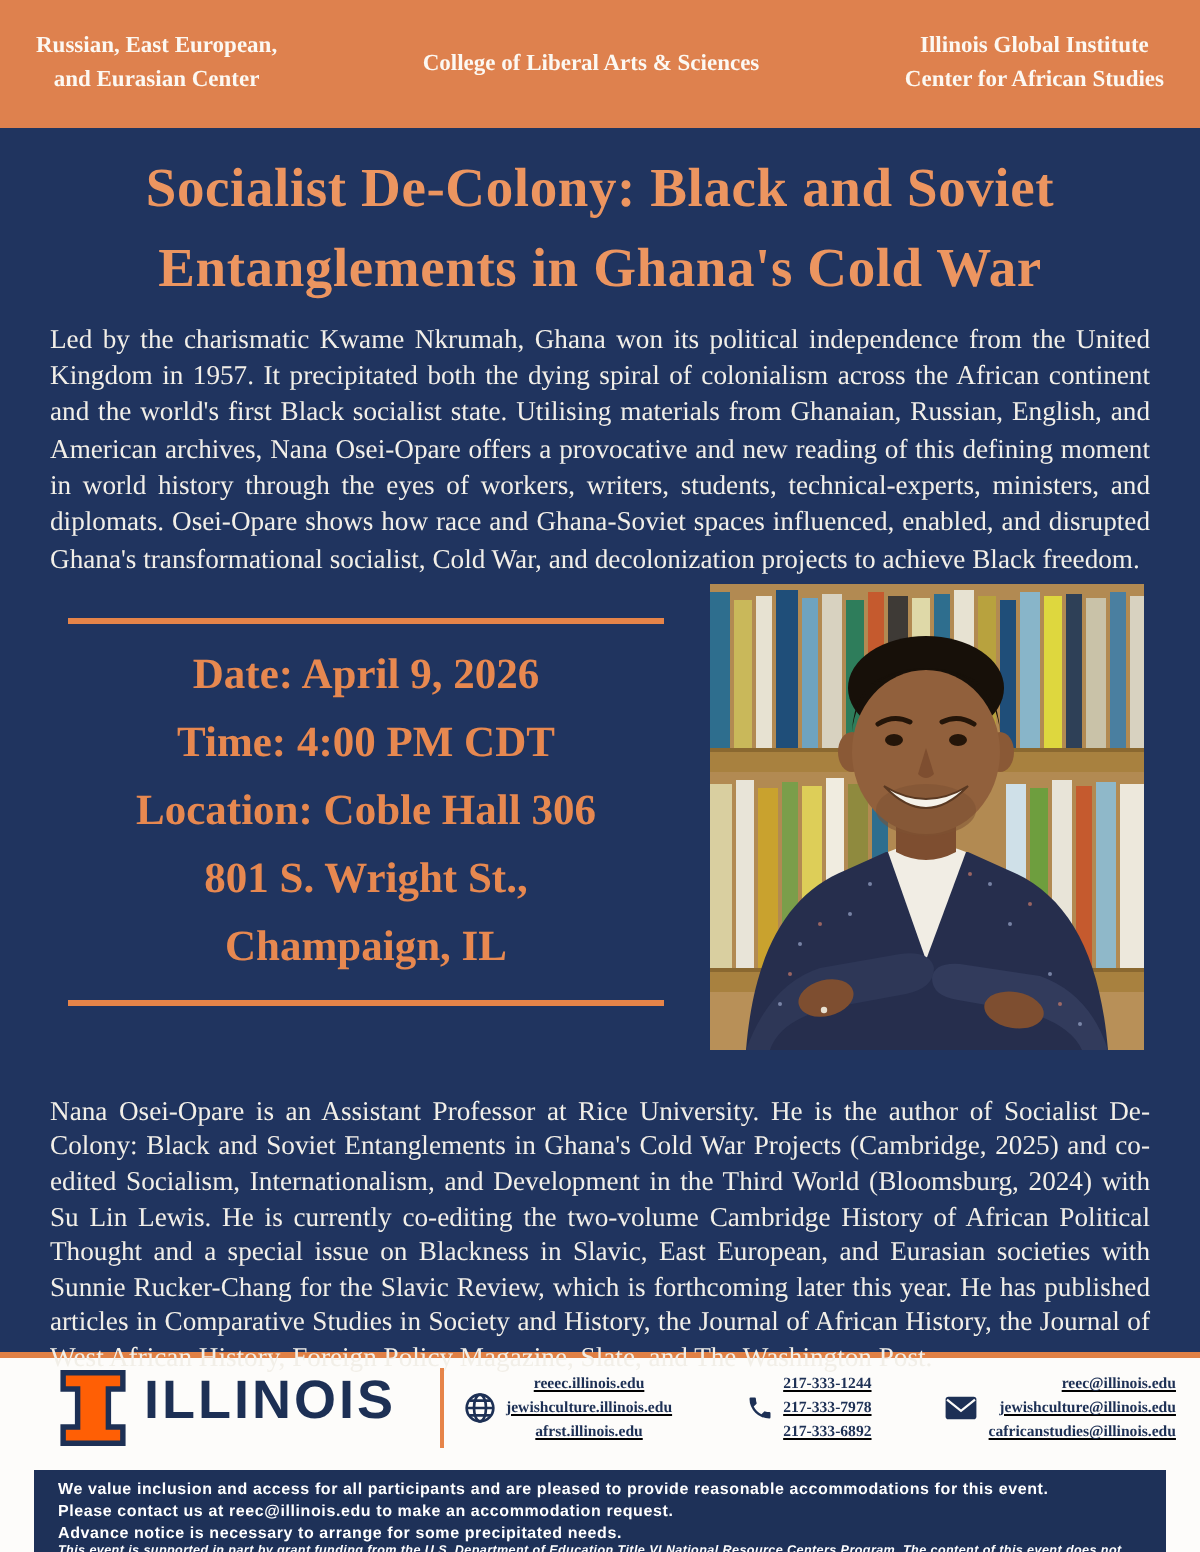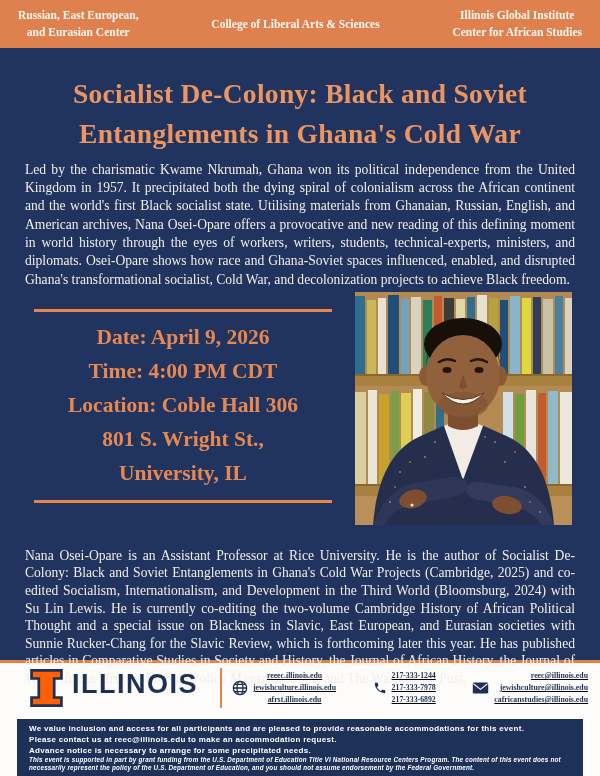--- a/index.html
+++ b/index.html
@@ -7,40 +7,40 @@
   .flyer {
     position: relative;
     width: 600px; height: 776px;
     margin: 0 auto;
     background: #FDFCFA;
     font-family: "Liberation Serif", serif;
     overflow: hidden;
   }
   
   .top-band {
-    height: 48px;
+    height: 64px;
     background: #DE814E;
     display: flex;
     align-items: center;
     justify-content: space-between;
     padding: 0 18px;
   }
   .band-col {
     color: #FCF8F2;
     font-size: 11.5px;
     line-height: 1.45;
     text-align: center;
     font-weight: 600;
   }
   
   .navy-main {
     height: 615px;
     background: #20345F;
     border-bottom: 3px solid #E08045;
-    padding-top: 26px;
+    padding-top: 10px;
   }
   .title {
     text-align: center;
     color: #EC9560;
     font-size: 27.5px;
     font-weight: 600;
     line-height: 1.45;
     letter-spacing: 0.3px;
   }
   .intro {
@@ -161,21 +161,21 @@
     <p class="intro">Led by the charismatic Kwame Nkrumah, Ghana won its political independence from the United Kingdom in 1957. It precipitated both the dying spiral of colonialism across the African continent and the world's first Black socialist state. Utilising materials from Ghanaian, Russian, English, and American archives, Nana Osei-Opare offers a provocative and new reading of this defining moment in world history through the eyes of workers, writers, students, technical-experts, ministers, and diplomats. Osei-Opare shows how race and Ghana-Soviet spaces influenced, enabled, and disrupted Ghana's transformational socialist, Cold War, and decolonization projects to achieve Black freedom.</p>
 
     <div class="mid-row">
       <div class="details-block">
         <div class="detail-rule"></div>
         <div class="detail-lines">
           <div class="detail-line">Date: April 9, 2026</div>
           <div class="detail-line">Time: 4:00 PM CDT</div>
           <div class="detail-line">Location: Coble Hall 306</div>
           <div class="detail-line">801 S. Wright St.,</div>
-          <div class="detail-line">University, IL</div>
+          <div class="detail-line">Champaign, IL</div>
         </div>
         <div class="detail-rule"></div>
       </div>
 
       <div class="photo-frame">
         <svg width="217" height="233" viewBox="0 0 217 233">
 
           <rect x="0" y="0" width="217" height="233" fill="#B28A52"></rect>
 
           <g>

